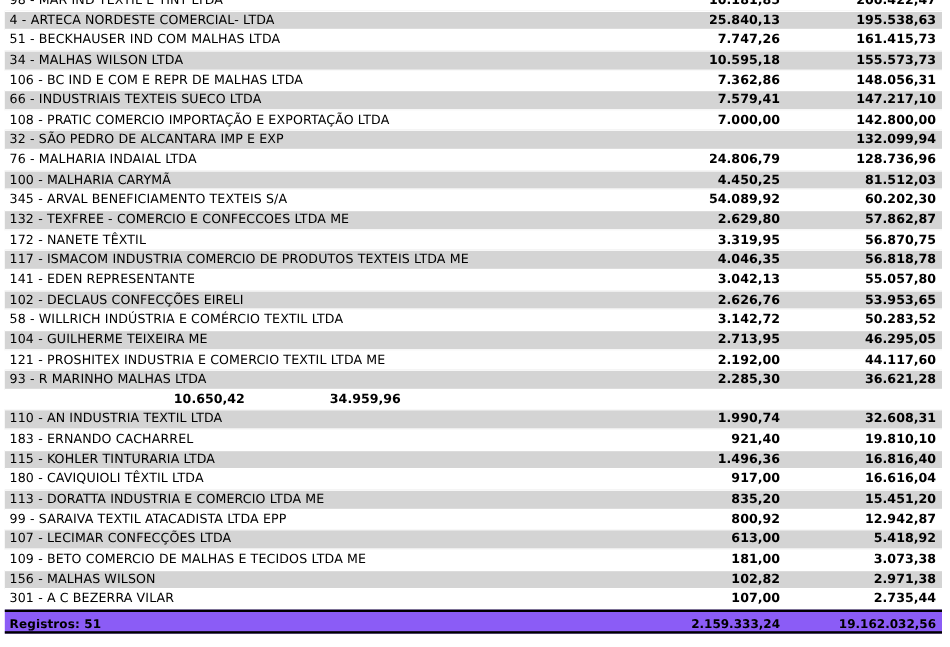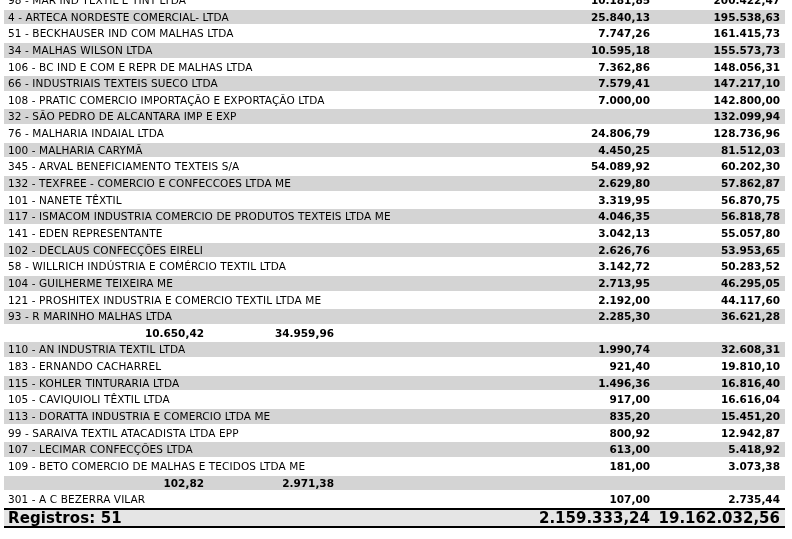--- a/index.html
+++ b/index.html
@@ -50,28 +50,28 @@
   }
   .cell-v2 {
     flex: 0 0 130px;
     text-align: right;
     font-weight: bold;
     padding-right: 5px;
     white-space: nowrap;
   }
   .footer {
     display: flex;
-    align-items: center;
+    align-items: flex-end;
     height: 16px;
     box-sizing: content-box;
     border-top: 2px solid #000000;
     border-bottom: 2px solid #000000;
-    font-size: 15px;
+    font-size: 10px;
     font-weight: bold;
-    background: #e5e5e5;
+    background: #8b5cf6;
   }
   .footer .cell-name { font-weight: bold; }
 </style>
 </head>
 <body>
 
 <div class="report">
   <div id="rows-container">
       <div class="row">
         <span class="cell-name">98 - MAR IND TEXTIL E TINT LTDA</span>
@@ -126,21 +126,21 @@
         <span class="cell-name">345 - ARVAL BENEFICIAMENTO TEXTEIS S/A</span>
         <span class="cell-v1">54.089,92</span>
         <span class="cell-v2">60.202,30</span>
       </div>
       <div class="row alt">
         <span class="cell-name">132 - TEXFREE - COMERCIO E CONFECCOES LTDA ME</span>
         <span class="cell-v1">2.629,80</span>
         <span class="cell-v2">57.862,87</span>
       </div>
       <div class="row">
-        <span class="cell-name">101 - NANETE TÊXTIL</span>
+        <span class="cell-name">172 - NANETE TÊXTIL</span>
         <span class="cell-v1">3.319,95</span>
         <span class="cell-v2">56.870,75</span>
       </div>
       <div class="row alt">
         <span class="cell-name">117 - ISMACOM INDUSTRIA COMERCIO DE PRODUTOS TEXTEIS LTDA ME</span>
         <span class="cell-v1">4.046,35</span>
         <span class="cell-v2">56.818,78</span>
       </div>
       <div class="row">
         <span class="cell-name">141 - EDEN REPRESENTANTE</span>
@@ -185,21 +185,21 @@
         <span class="cell-name">183 - ERNANDO CACHARREL</span>
         <span class="cell-v1">921,40</span>
         <span class="cell-v2">19.810,10</span>
       </div>
       <div class="row alt">
         <span class="cell-name">115 - KOHLER TINTURARIA LTDA</span>
         <span class="cell-v1">1.496,36</span>
         <span class="cell-v2">16.816,40</span>
       </div>
       <div class="row">
-        <span class="cell-name">105 - CAVIQUIOLI TÊXTIL LTDA</span>
+        <span class="cell-name">180 - CAVIQUIOLI TÊXTIL LTDA</span>
         <span class="cell-v1">917,00</span>
         <span class="cell-v2">16.616,04</span>
       </div>
       <div class="row alt">
         <span class="cell-name">113 - DORATTA INDUSTRIA E COMERCIO LTDA ME</span>
         <span class="cell-v1">835,20</span>
         <span class="cell-v2">15.451,20</span>
       </div>
       <div class="row">
         <span class="cell-name">99 - SARAIVA TEXTIL ATACADISTA LTDA EPP</span>
@@ -210,20 +210,21 @@
         <span class="cell-name">107 - LECIMAR CONFECÇÕES LTDA</span>
         <span class="cell-v1">613,00</span>
         <span class="cell-v2">5.418,92</span>
       </div>
       <div class="row">
         <span class="cell-name">109 - BETO COMERCIO DE MALHAS E TECIDOS LTDA ME</span>
         <span class="cell-v1">181,00</span>
         <span class="cell-v2">3.073,38</span>
       </div>
       <div class="row alt">
+        <span class="cell-name">156 - MALHAS WILSON</span>
         <span class="cell-v1">102,82</span>
         <span class="cell-v2">2.971,38</span>
       </div>
       <div class="row">
         <span class="cell-name">301 - A C BEZERRA VILAR</span>
         <span class="cell-v1">107,00</span>
         <span class="cell-v2">2.735,44</span>
       </div>
     </div>
   <div class="footer">

